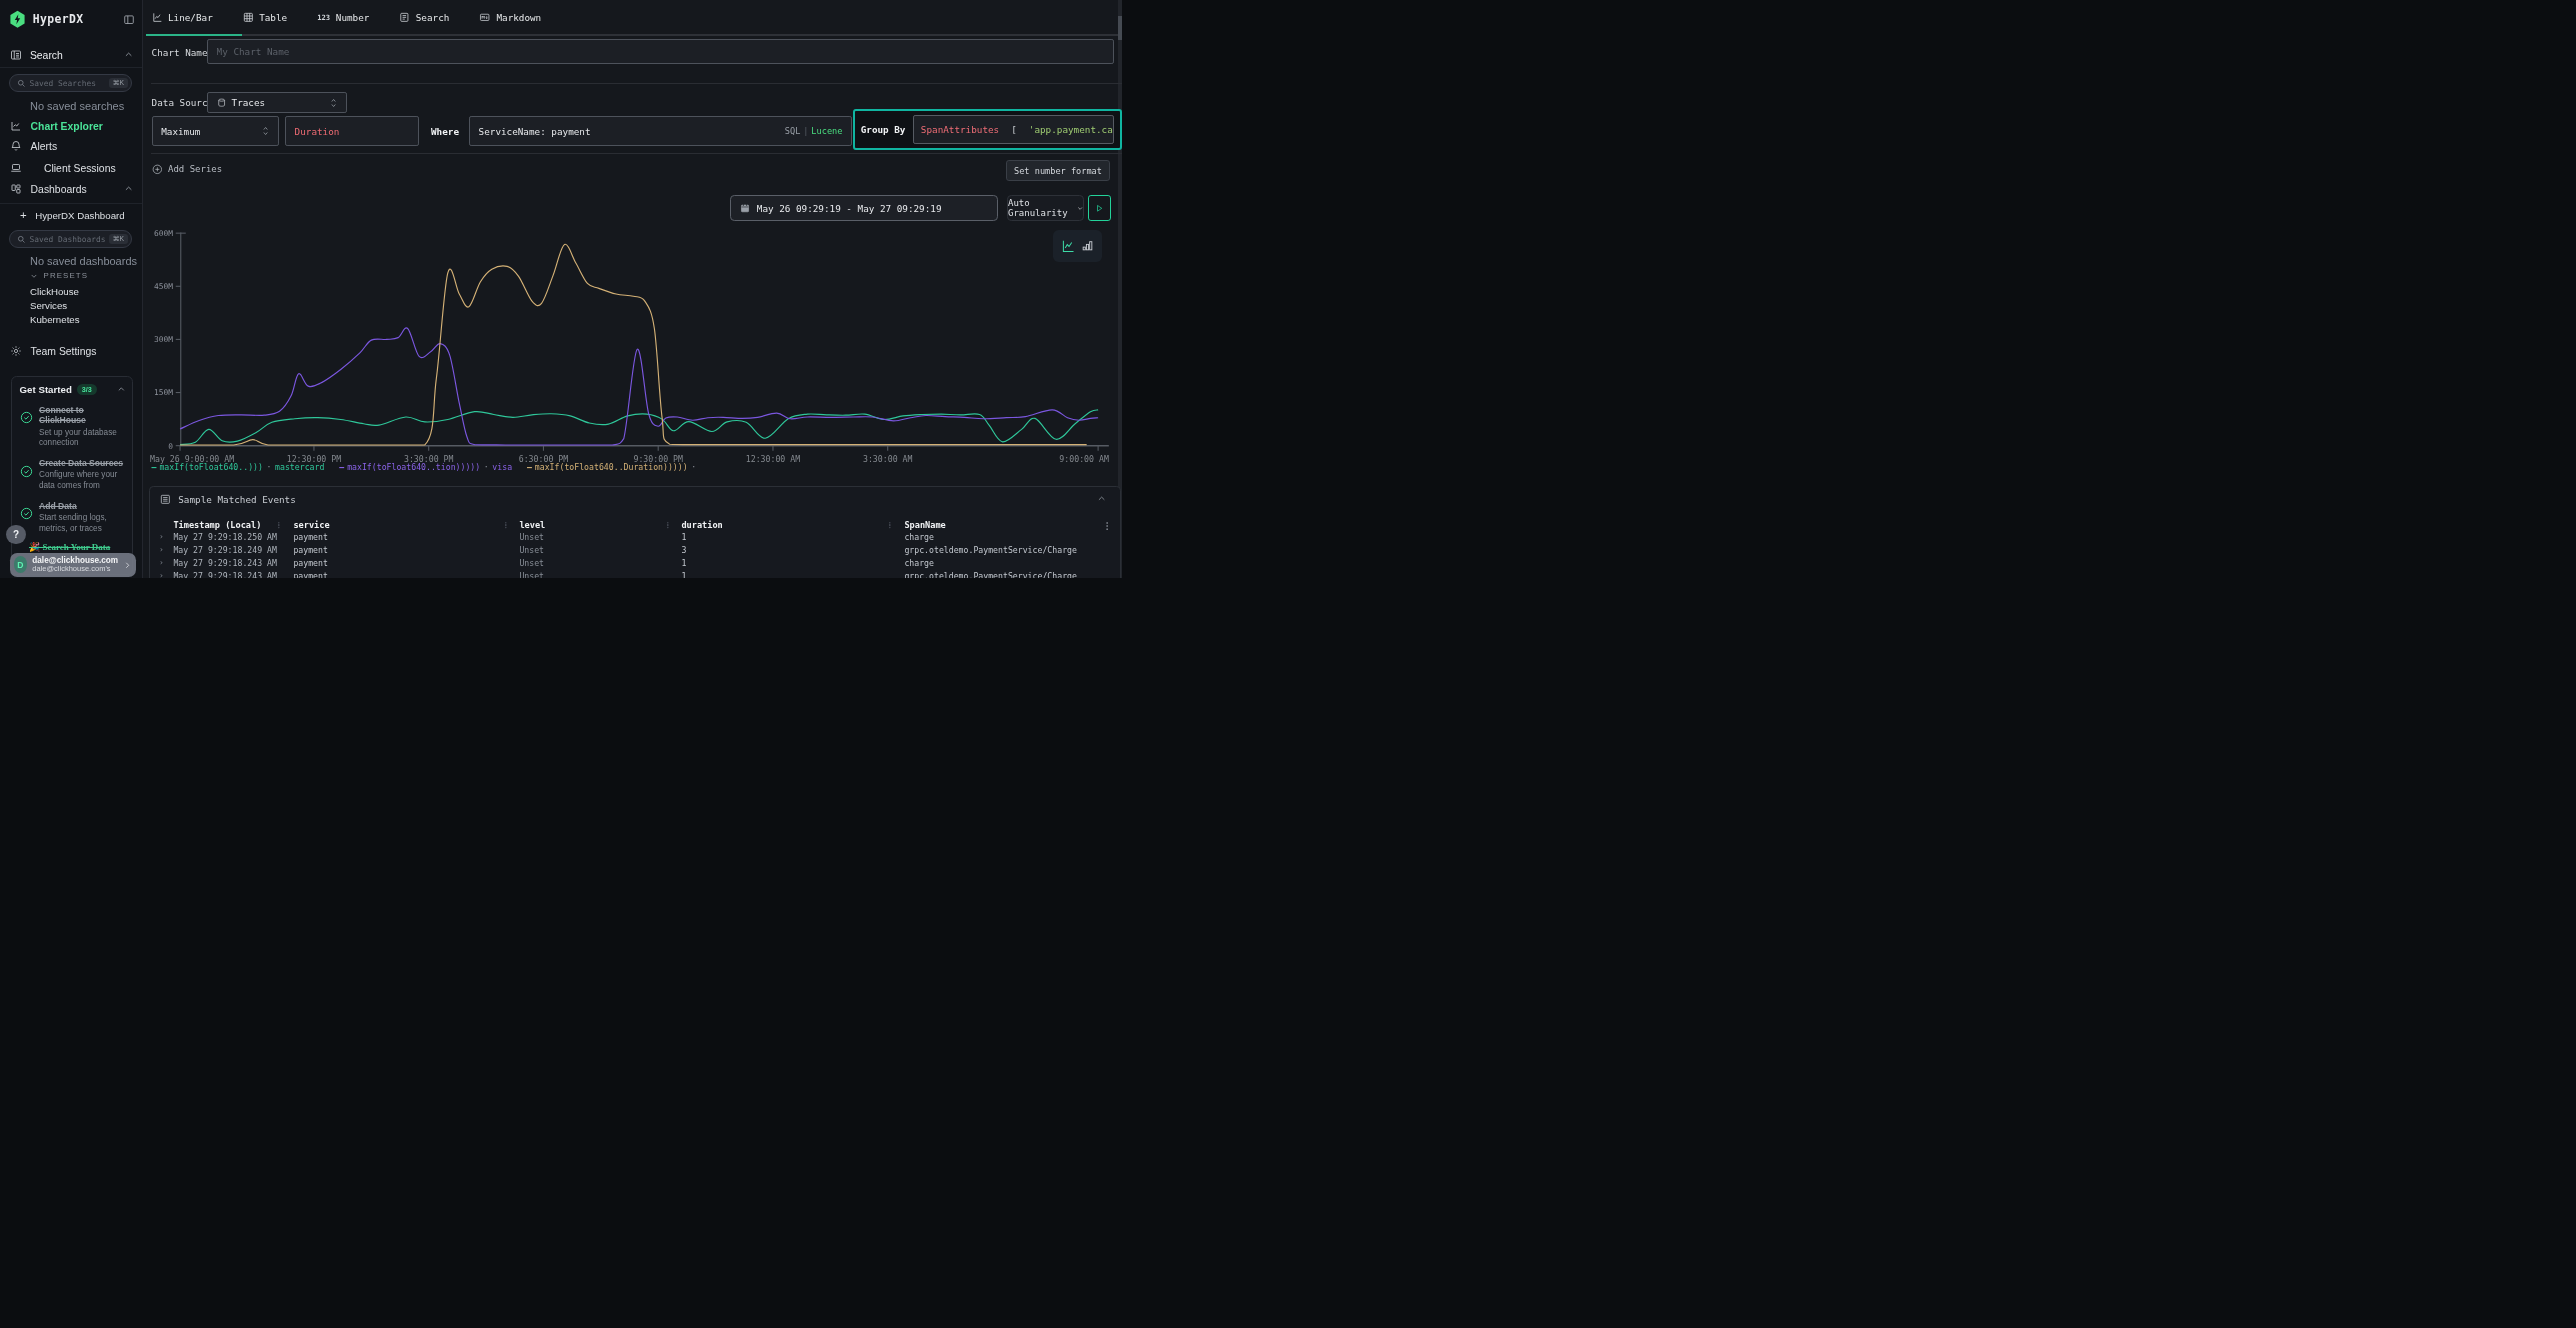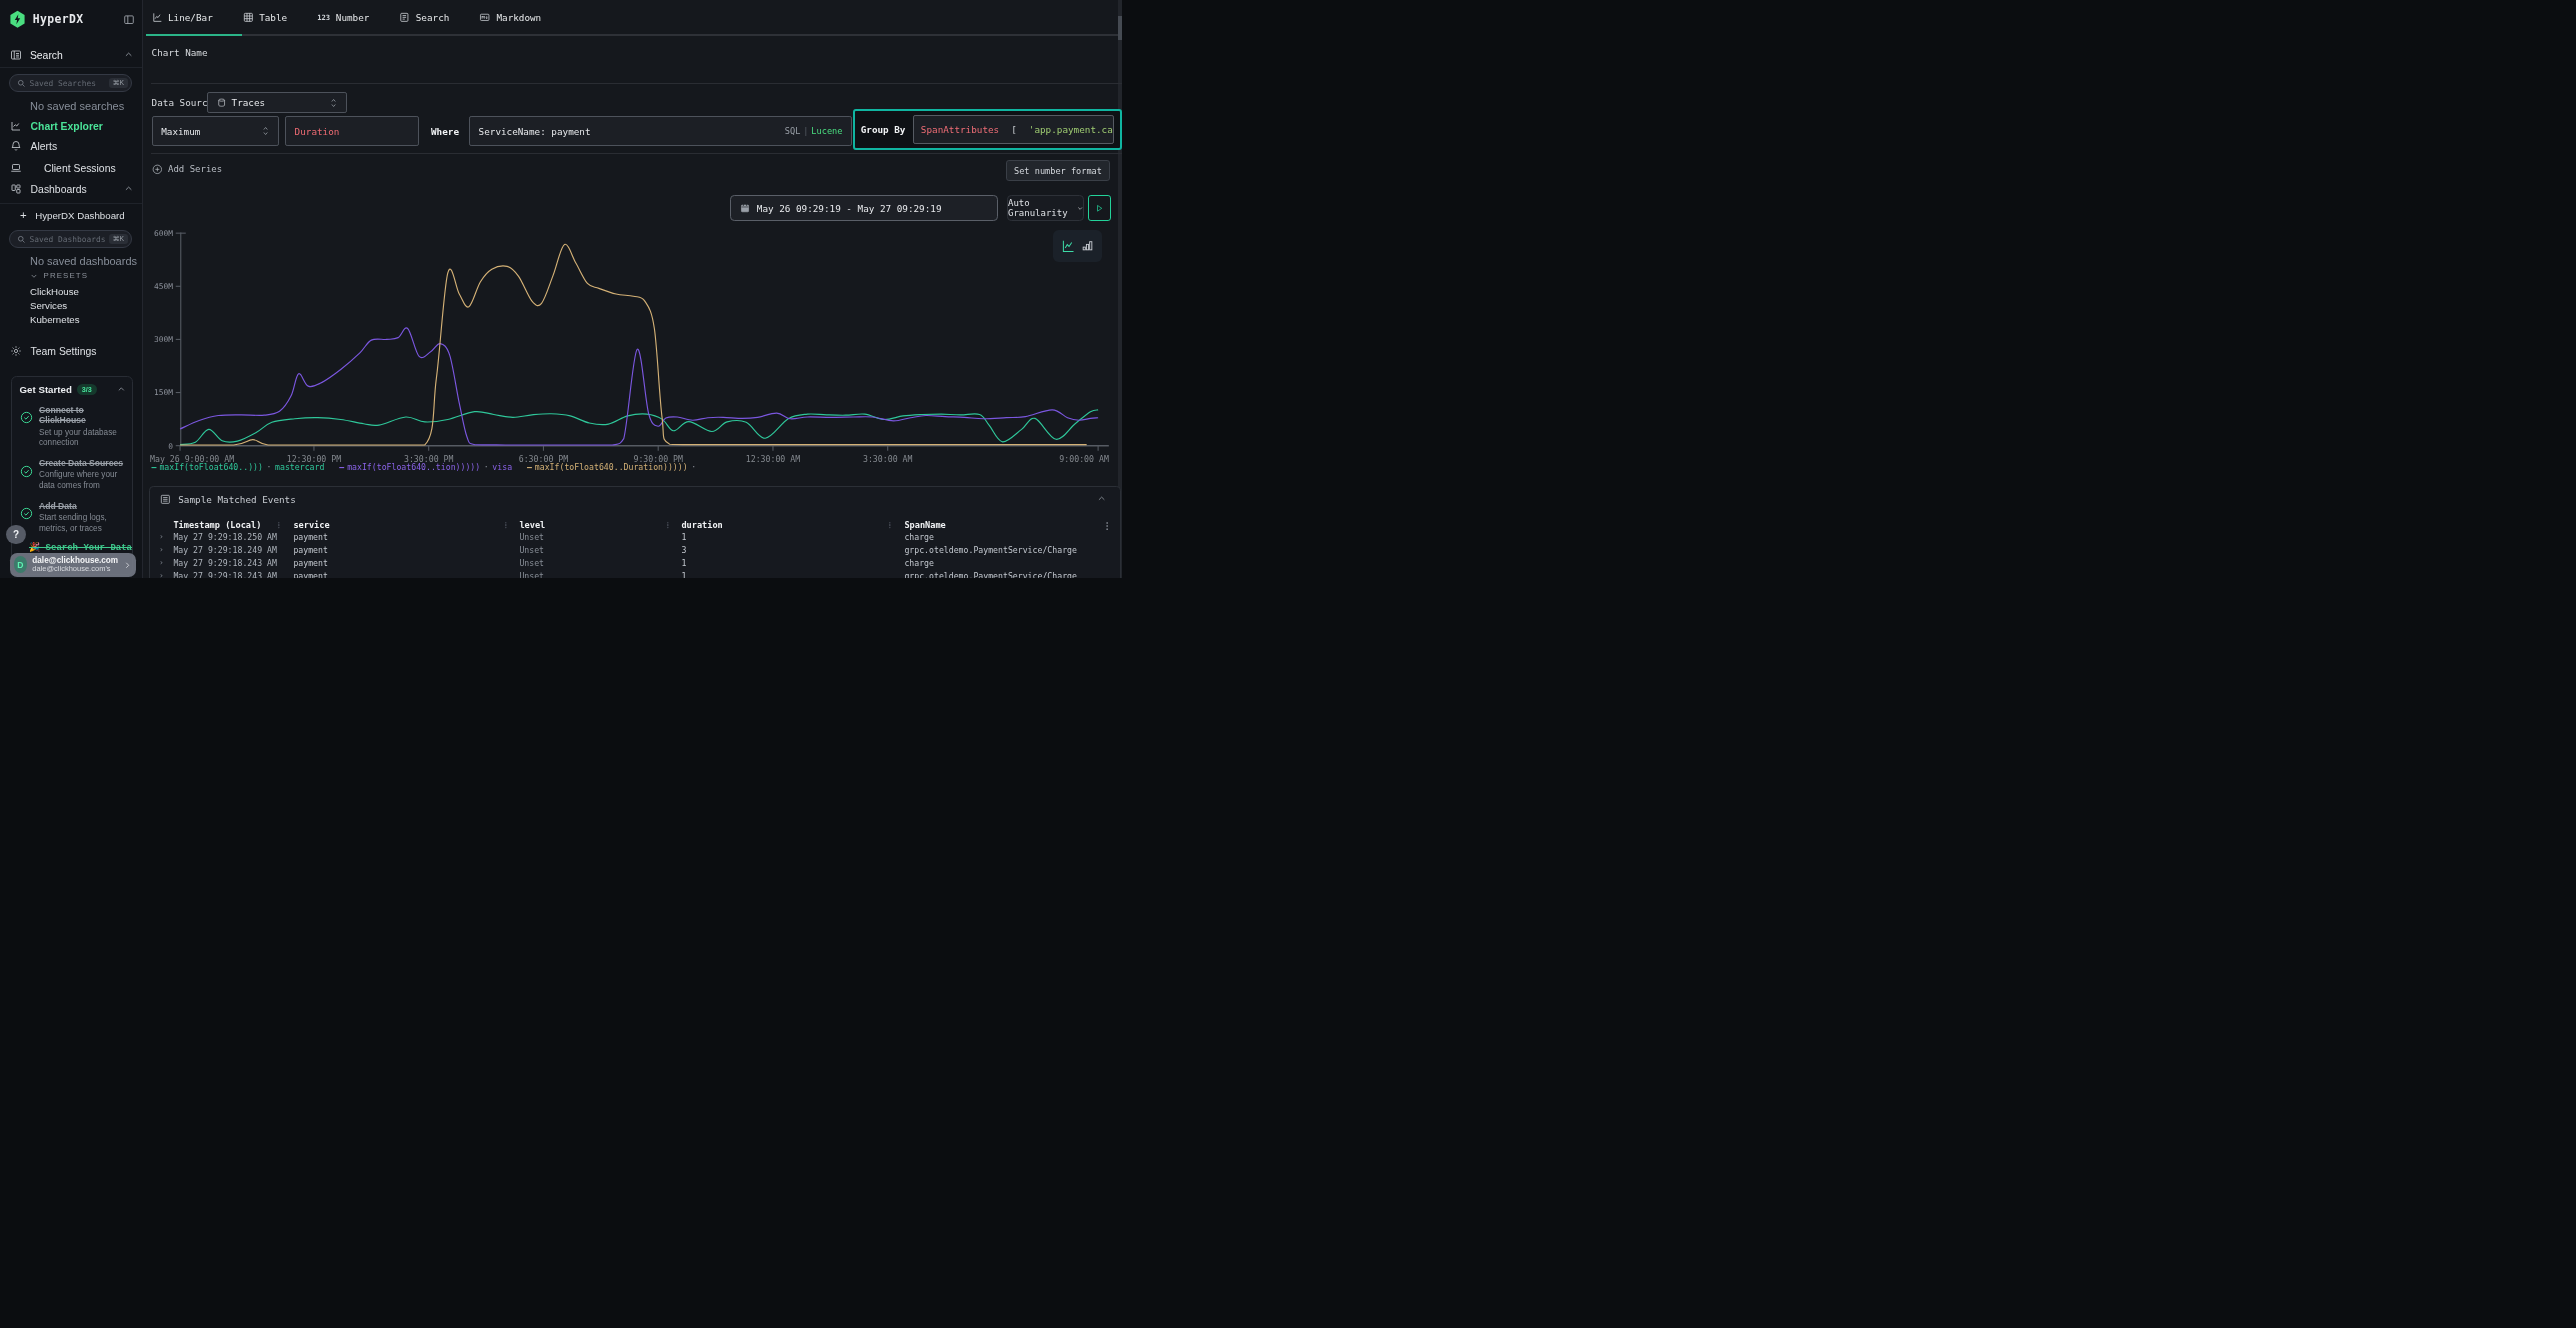--- a/index.html
+++ b/index.html
@@ -37,21 +37,21 @@
   .gs-card { position:absolute; left:11.4px; top:376px; width:122px; height:199px;
              border:0.7px solid #282c34; border-radius:5.7px; background:#13161c; padding:7.2px 7.2px; overflow:hidden; }
   .gs-title-row { display:flex; align-items:center; gap:5px; }
   .gs-title { font-size:9.7px; font-weight:bold; color:#eceef1; }
   .gs-badge { background:#15392c; color:#46e29b; font-size:7.2px; font-weight:bold; border-radius:6.4px; padding:1.1px 5px; }
   .gs-item { display:flex; gap:6.4px; margin-top:9.3px; }
   .gs-check { flex:0 0 13px; margin-top:6.4px; }
   .gs-t { font-size:8.6px; font-weight:bold; color:#9aa0a8; text-decoration:line-through; line-height:1.25; }
   .gs-d { font-size:8.2px; color:#858b94; line-height:1.3; margin-top:1.4px; }
   .gs-hidden { position:absolute; left:29px; top:542px; font-size:9px; font-weight:bold; color:#3fca8d;
-               text-decoration:line-through; white-space:nowrap; font-family:Liberation Mono, monospace; }
+               text-decoration:line-through; white-space:nowrap; font-family:Liberation Serif, serif; }
   .help-bubble { position:absolute; left:6.4px; top:525px; width:19.3px; height:19.3px; border-radius:50%;
                  background:#565b66; color:#eef0f3; font-weight:bold; font-size:10px;
                  display:flex; align-items:center; justify-content:center; font-family:"Liberation Sans",sans-serif; }
   .user-pill { position:absolute; left:10px; top:553px; width:126px; height:23.6px; border-radius:7.2px;
                background:rgba(114,119,131,0.92); display:flex; align-items:center; padding:0 4.3px 0 3.6px; gap:5px;
                font-family:"Liberation Sans",sans-serif; }
   .avatar { width:17px; height:17px; border-radius:50%; background:#3d7a6b; color:#5df2b2;
             display:flex; align-items:center; justify-content:center; font-size:8.6px; font-weight:bold; }
   .u-email { font-size:8.2px; font-weight:bold; color:#f4f5f7; line-height:1.15; }
   .u-org { font-size:7.5px; color:#d8dadf; line-height:1.15; }
@@ -342,20 +342,23 @@
         </span>
       <span>Markdown</span>
     </div>
   </div>
   <div class="tabs-gray"></div>
   <div class="tabs-green"></div>
   <div class="scroll-track"></div>
   <div class="scroll-thumb"></div>
 
   <div class="f-label" style="left:8.6px; top:47px;">Chart Name</div>
+  <div class="t-input" style="left:64px; top:39px; width:907px; height:25px;">
+    <input placeholder="My Chart Name" style="">
+  </div>
 
   <div class="divider" style="top:83px;"></div>
 
   <div class="f-label" style="left:8.6px; top:97px;">Data Source</div>
   <div class="t-input" style="left:64px; top:92px; width:140px; height:21px; gap:5.7px;">
     <svg width="9.3" height="9.3" viewBox="0 0 24 24" fill="none" stroke="#c8ccd2" stroke-width="1.8">
         <ellipse cx="12" cy="5.5" rx="7.5" ry="2.8"></ellipse>
         <path d="M4.5 5.5v13c0 1.6 3.4 2.8 7.5 2.8s7.5-1.2 7.5-2.8v-13"></path>
       </svg>
     <span>Traces</span>

